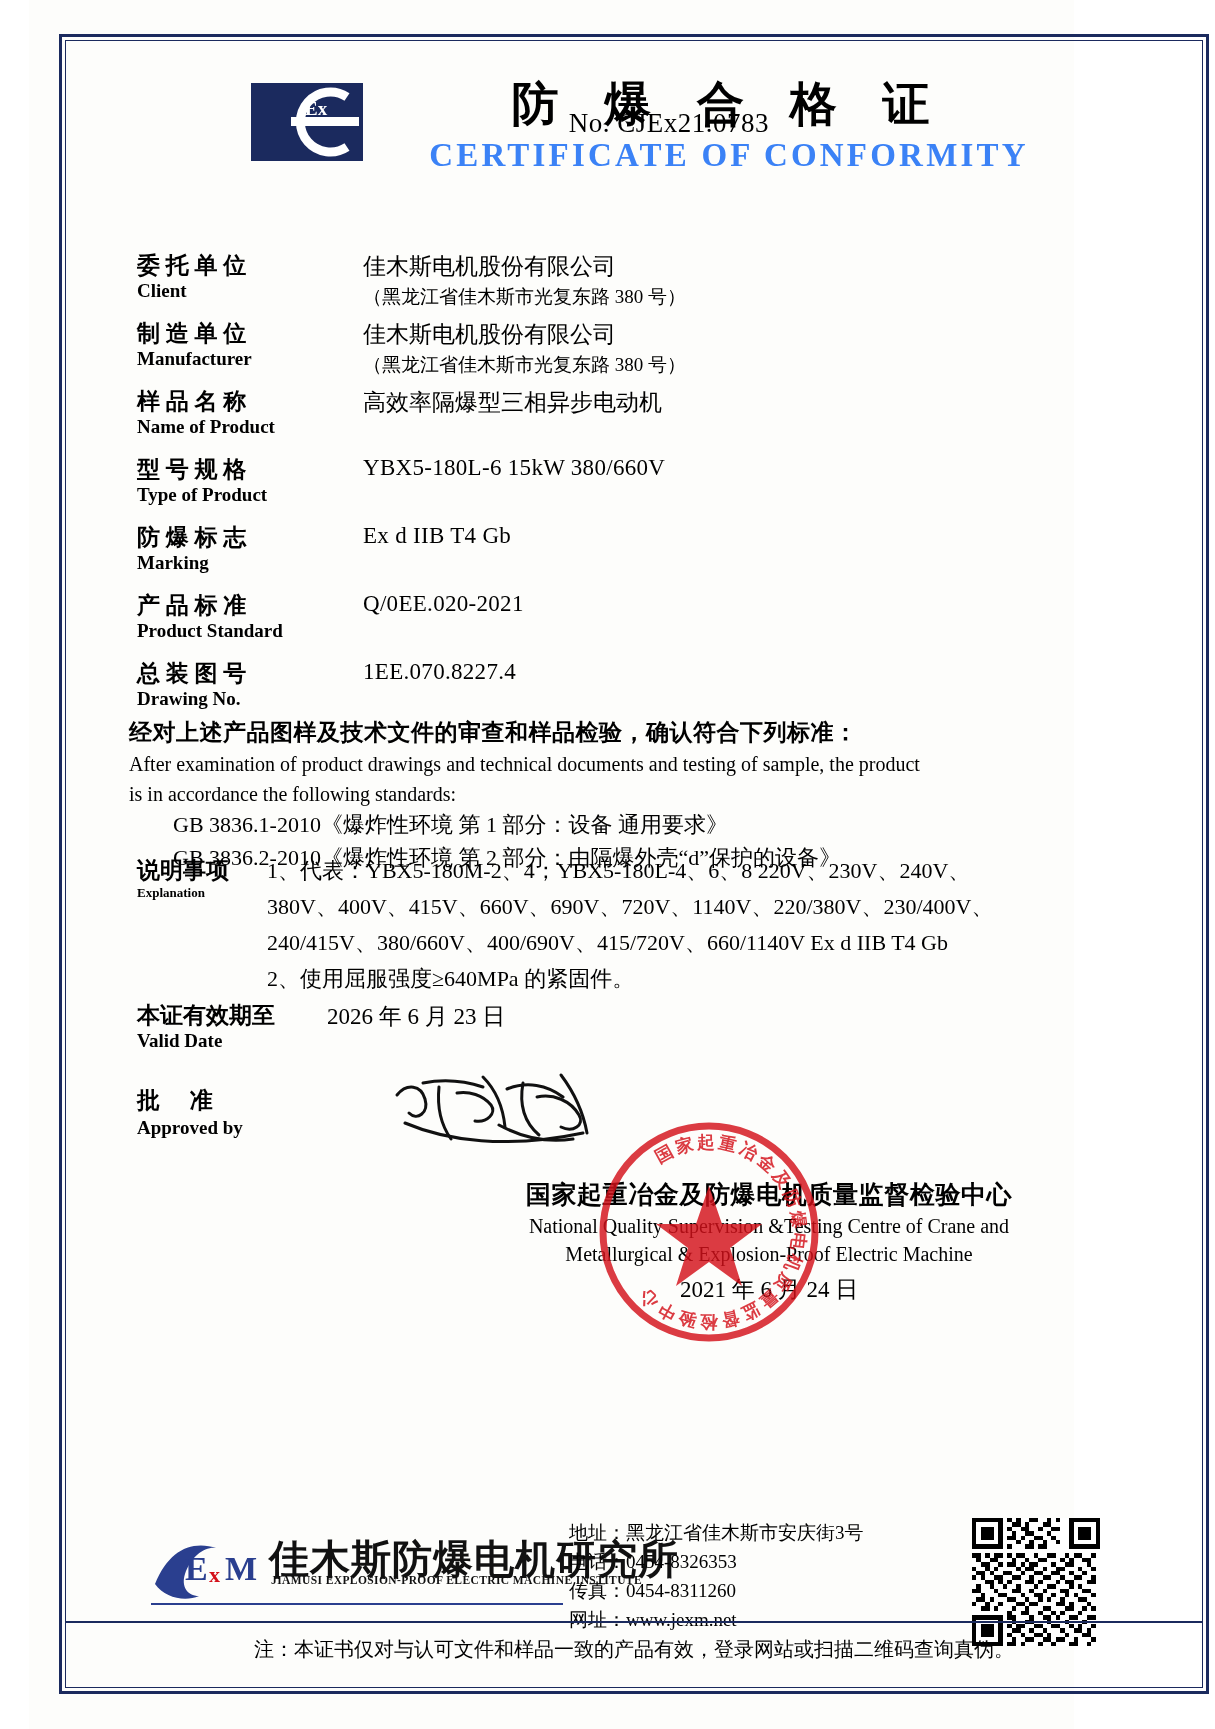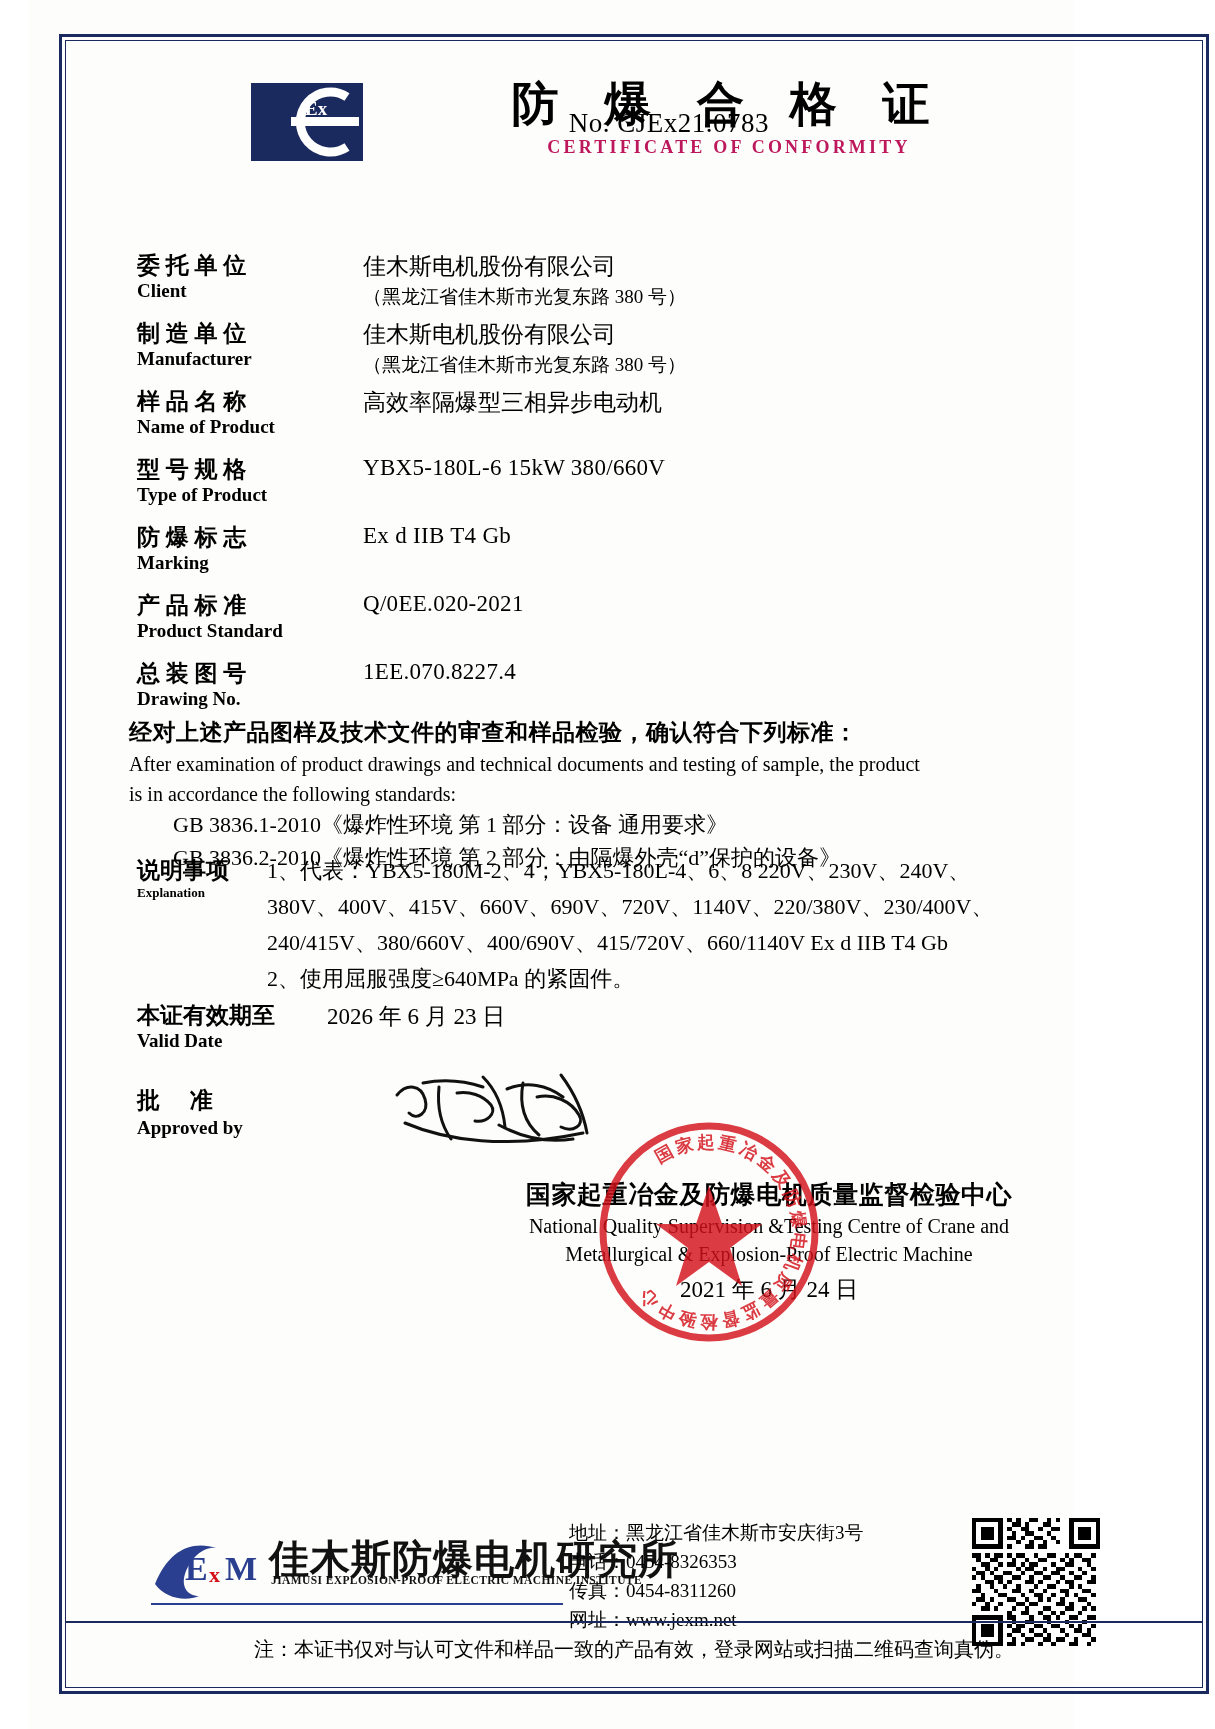--- a/index.html
+++ b/index.html
@@ -65,23 +65,23 @@
     font-weight: bold;
     font-size: 47px;
     letter-spacing: 17px;
     color: #000;
     line-height: 58px;
     white-space: nowrap;
   }
   .title-en {
     font-family: "Liberation Serif", serif;
     font-weight: bold;
-    font-size: 18px;
+    font-size: 33px;
     letter-spacing: 3.2px;
-    color: #be185d;
+    color: #3b82f6;
     margin-top: 4px;
     white-space: nowrap;
   }
   .cert-no {
     position: absolute;
     left: 300px; top: 108px;
     width: 680px;
     text-align: center;
     font-size: 27px;
     font-family: "Liberation Serif", serif;

